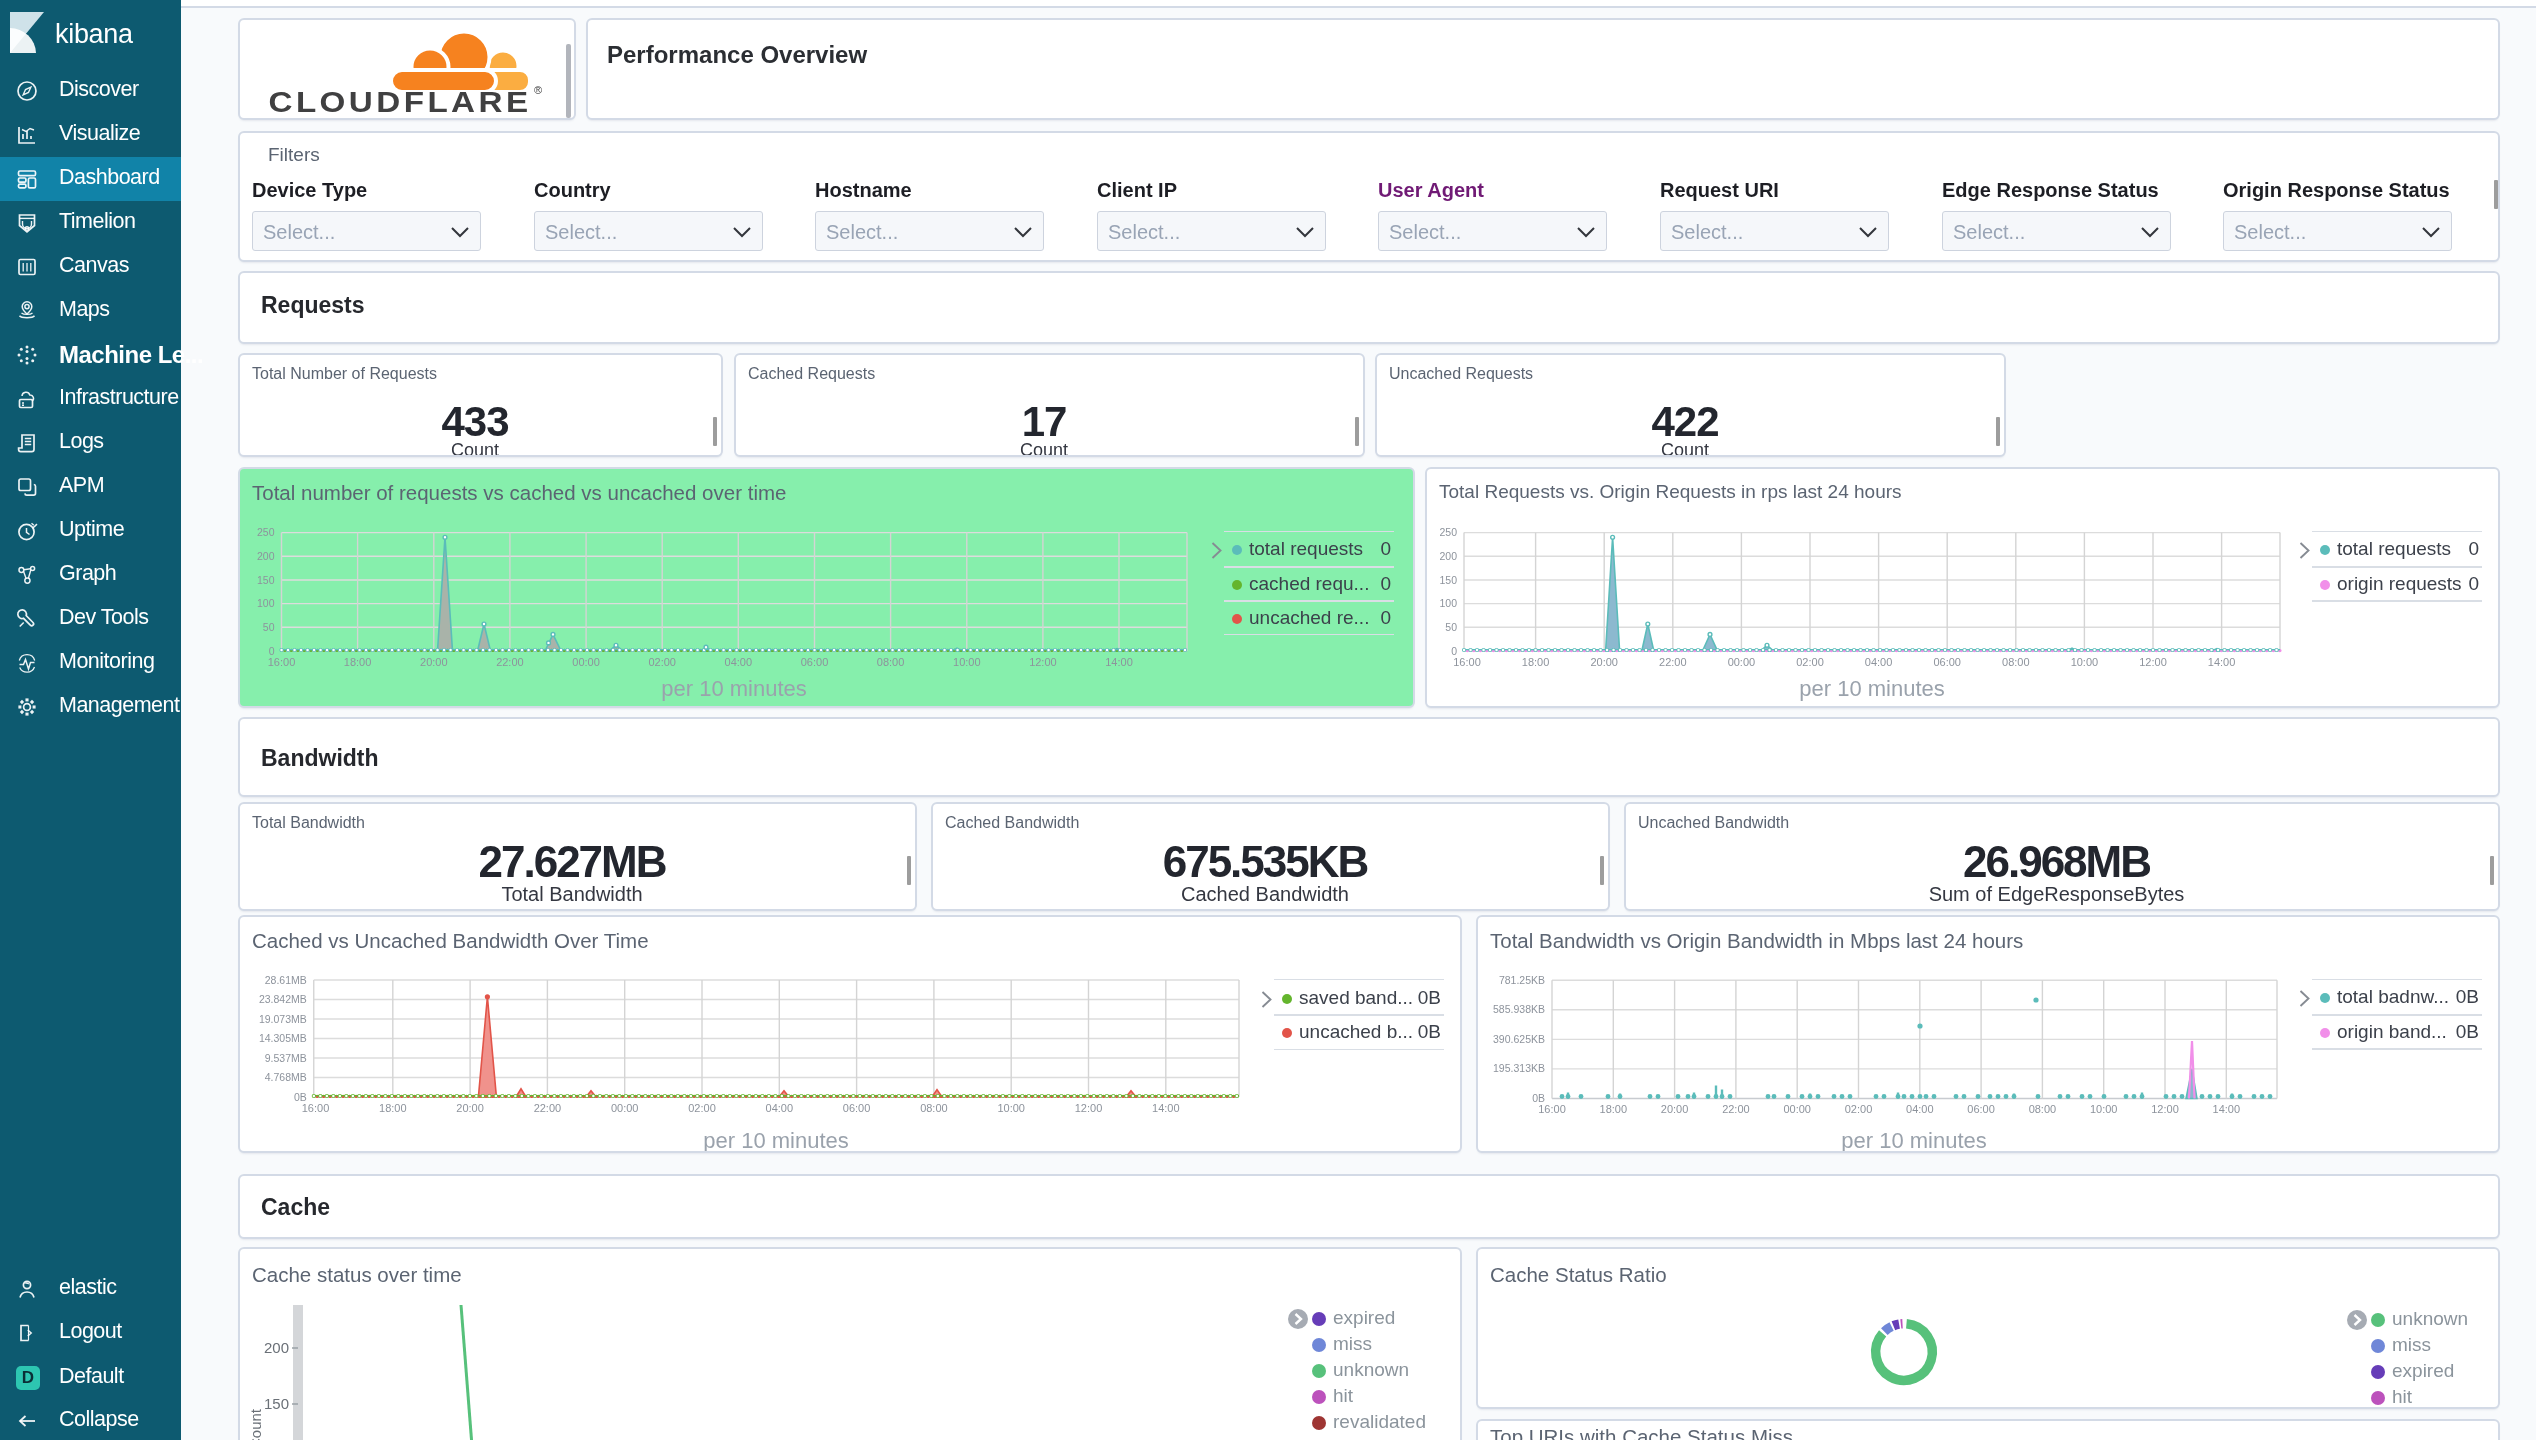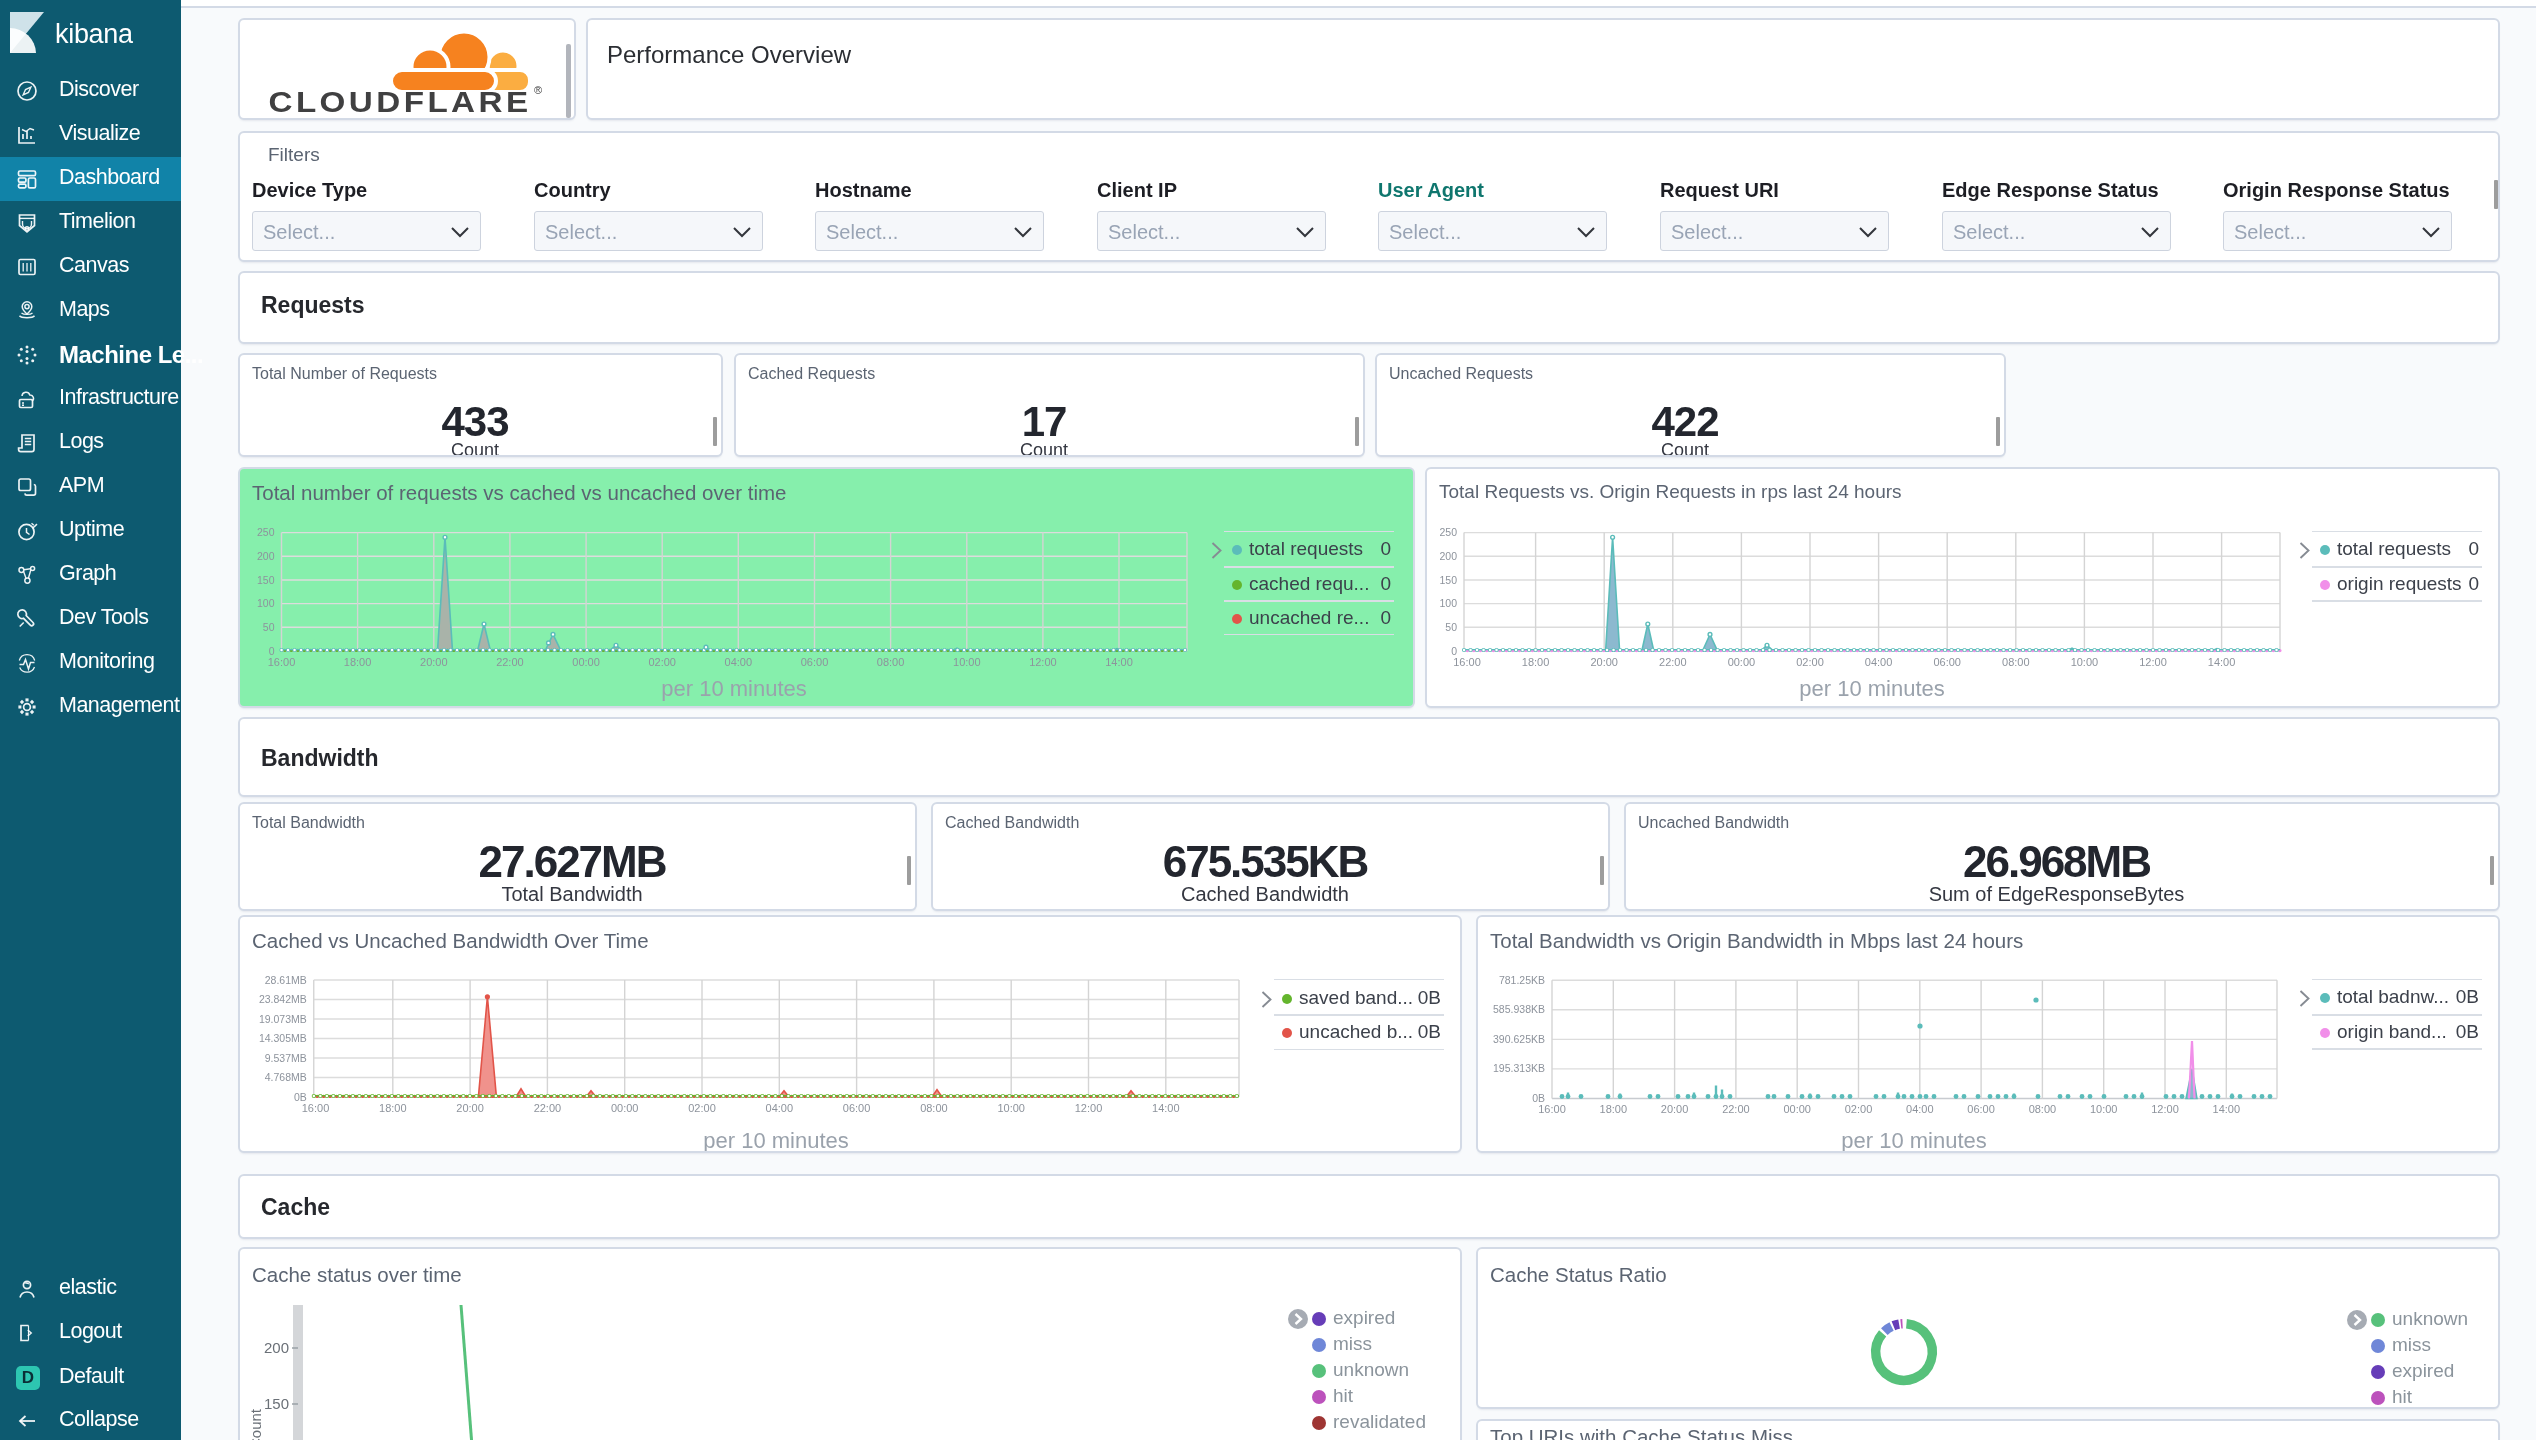--- a/index.html
+++ b/index.html
@@ -146,21 +146,21 @@
   <circle cx="190" cy="47" r="18.5"></circle>
   <path d="M173,50 h72 a11,11 0 0 1 11,11 v0 a11,11 0 0 1 -11,11 h-83 a11,11 0 0 1 -11,-11 v0 a11,11 0 0 1 11,-11 z"></path>
  </g>
 </g>
 <text x="160" y="92" font-family="Liberation Sans,sans-serif" font-size="29" font-weight="700" letter-spacing="3" fill="#404041" text-anchor="middle" textLength="263" lengthAdjust="spacingAndGlyphs">CLOUDFLARE</text>
 <text x="294" y="74" font-family="Liberation Sans,sans-serif" font-size="11" fill="#404041">®</text>
 </svg>
     <div style="position:absolute;left:326px;top:24px;width:5px;height:74px;background:#b2b5bc;border-radius:2px;"></div>
   </div>
 <div style="position:absolute;left:586px;top:18px;width:1914px;height:102px;background:#ffffff;border:2px solid #d3dae6;border-radius:6px;overflow:hidden;box-shadow:0 2px 2px -1px rgba(152,162,179,.2);box-sizing:border-box;">
-    <div style="position:absolute;left:19px;top:21px;font-size:24px;color:#2b2e33;font-weight:400;white-space:nowrap;line-height:1.2;">Performance Overview</div>
+    <div style="position:absolute;left:19px;top:21px;font-size:24px;color:#2b2e33;font-weight:700;white-space:nowrap;line-height:1.2;">Performance Overview</div>
   </div>
 <div style="position:absolute;left:238px;top:131px;width:2262px;height:131px;background:#ffffff;border:2px solid #d3dae6;border-radius:6px;overflow:hidden;box-shadow:0 2px 2px -1px rgba(152,162,179,.2);box-sizing:border-box;">
     <div style="position:absolute;left:28px;top:11px;font-size:19px;color:#5b6472;font-weight:400;white-space:nowrap;line-height:1.2;">Filters</div>
     <div style="position:absolute;left:12px;top:45px;font-size:20px;color:#1d1e24;font-weight:700;white-space:nowrap;line-height:1.2;">Device Type</div>
     <div style="position:absolute;left:12px;top:78px;width:229px;height:40px;background:#f5f7fa;border:1.5px solid #cdd3de;border-radius:3px;"></div>
     <div style="position:absolute;left:23px;top:87px;font-size:20px;color:#99a4b5;font-weight:400;white-space:nowrap;line-height:1.2;">Select...</div>
     <svg style="position:absolute;left:210px;top:93px;" width="20" height="12" viewBox="0 0 20 12">
       <path d="M2,2 L10,10 L18,2" fill="none" stroke="#33363c" stroke-width="2"></path>
     </svg>
     <div style="position:absolute;left:294px;top:45px;font-size:20px;color:#1d1e24;font-weight:700;white-space:nowrap;line-height:1.2;">Country</div>
@@ -174,21 +174,21 @@
     <div style="position:absolute;left:586px;top:87px;font-size:20px;color:#99a4b5;font-weight:400;white-space:nowrap;line-height:1.2;">Select...</div>
     <svg style="position:absolute;left:773px;top:93px;" width="20" height="12" viewBox="0 0 20 12">
       <path d="M2,2 L10,10 L18,2" fill="none" stroke="#33363c" stroke-width="2"></path>
     </svg>
     <div style="position:absolute;left:857px;top:45px;font-size:20px;color:#1d1e24;font-weight:700;white-space:nowrap;line-height:1.2;">Client IP</div>
     <div style="position:absolute;left:857px;top:78px;width:229px;height:40px;background:#f5f7fa;border:1.5px solid #cdd3de;border-radius:3px;"></div>
     <div style="position:absolute;left:868px;top:87px;font-size:20px;color:#99a4b5;font-weight:400;white-space:nowrap;line-height:1.2;">Select...</div>
     <svg style="position:absolute;left:1055px;top:93px;" width="20" height="12" viewBox="0 0 20 12">
       <path d="M2,2 L10,10 L18,2" fill="none" stroke="#33363c" stroke-width="2"></path>
     </svg>
-    <div style="position:absolute;left:1138px;top:45px;font-size:20px;color:#0f766e;font-weight:700;white-space:nowrap;line-height:1.2;">User Agent</div>
+    <div style="position:absolute;left:1138px;top:45px;font-size:20px;color:#701a75;font-weight:700;white-space:nowrap;line-height:1.2;">User Agent</div>
     <div style="position:absolute;left:1138px;top:78px;width:229px;height:40px;background:#f5f7fa;border:1.5px solid #cdd3de;border-radius:3px;"></div>
     <div style="position:absolute;left:1149px;top:87px;font-size:20px;color:#99a4b5;font-weight:400;white-space:nowrap;line-height:1.2;">Select...</div>
     <svg style="position:absolute;left:1336px;top:93px;" width="20" height="12" viewBox="0 0 20 12">
       <path d="M2,2 L10,10 L18,2" fill="none" stroke="#33363c" stroke-width="2"></path>
     </svg>
     <div style="position:absolute;left:1420px;top:45px;font-size:20px;color:#1d1e24;font-weight:700;white-space:nowrap;line-height:1.2;">Request URI</div>
     <div style="position:absolute;left:1420px;top:78px;width:229px;height:40px;background:#f5f7fa;border:1.5px solid #cdd3de;border-radius:3px;"></div>
     <div style="position:absolute;left:1431px;top:87px;font-size:20px;color:#99a4b5;font-weight:400;white-space:nowrap;line-height:1.2;">Select...</div>
     <svg style="position:absolute;left:1618px;top:93px;" width="20" height="12" viewBox="0 0 20 12">
       <path d="M2,2 L10,10 L18,2" fill="none" stroke="#33363c" stroke-width="2"></path>

